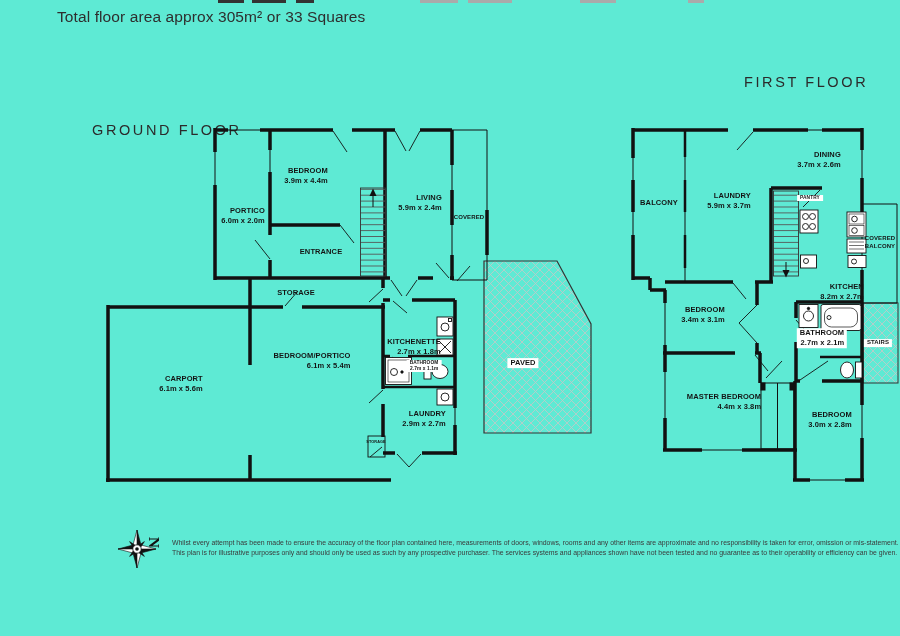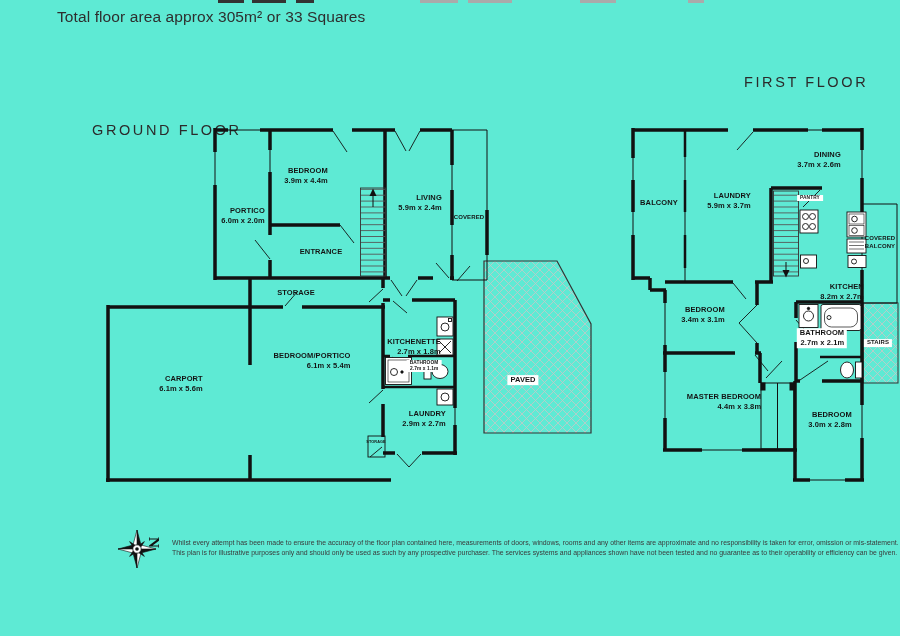--- a/index.html
+++ b/index.html
@@ -266,21 +266,21 @@
     <span>BATHROOM</span><br>
     <span>2.7m x 1.1m</span>
   </div>
   <div class="room-label" style="left:424px;top:419px;">
     <span>LAUNDRY</span><br>
     <span>2.9m x 2.7m</span>
   </div>
   <div class="room-label sz4" style="left:376px;top:442px;">
     <span>STORAGE</span>
   </div>
-  <div class="room-label chip" style="left:523px;top:380px;">
+  <div class="room-label chip" style="left:523px;top:363px;">
     <span>PAVED</span>
   </div>
 
   <div class="room-label" style="left:659px;top:203px;">
     <span>BALCONY</span>
   </div>
   <div class="room-label" style="left:729px;top:201px;">
     <span>LAUNDRY</span><br>
     <span>5.9m x 3.7m</span>
   </div>

